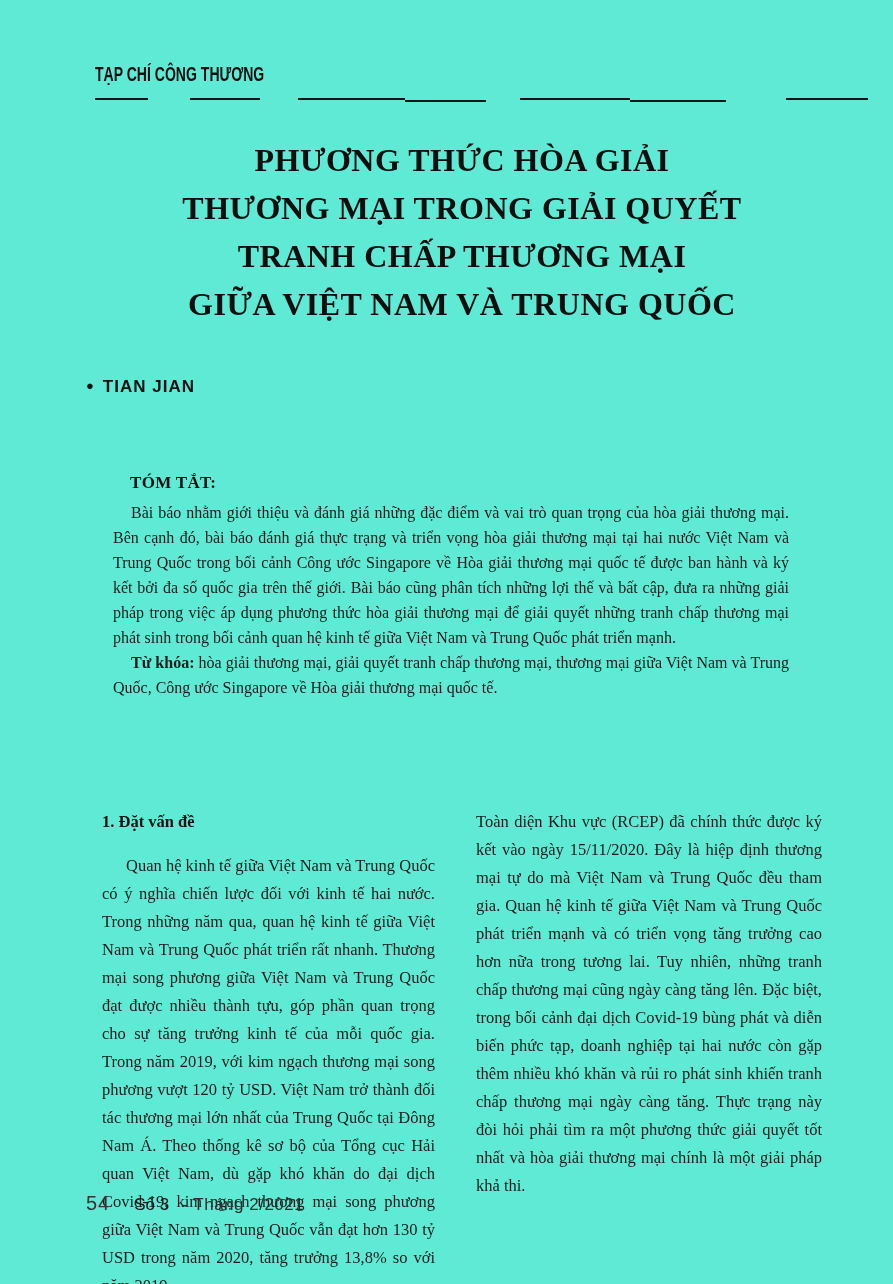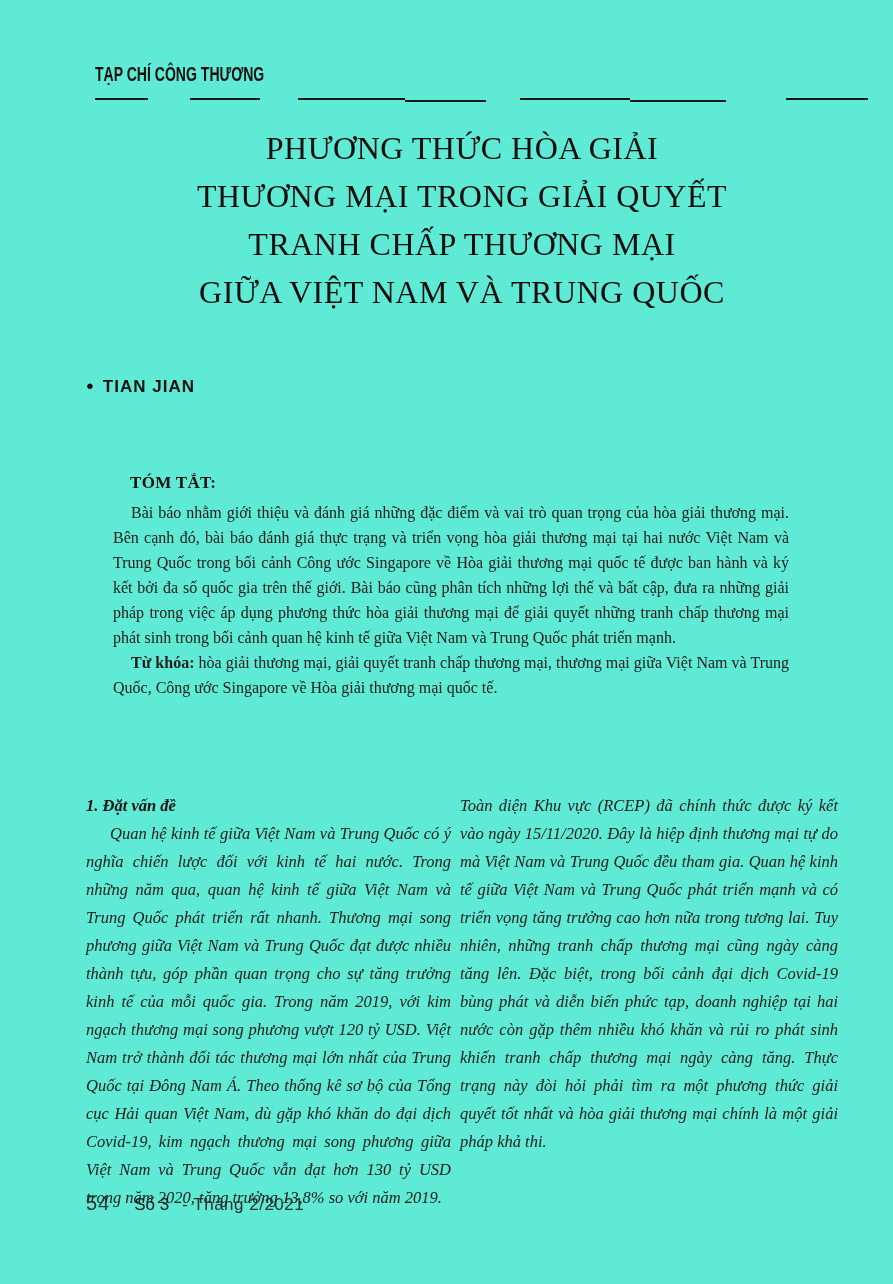--- a/index.html
+++ b/index.html
@@ -28,23 +28,23 @@
   .header-rule i{display:block;height:2px;background:#161616;}
   .seg1{width:53px;}
   .seg2{width:70px;margin-left:42px;}
   .seg3{width:107px;margin-left:38px;}
   .seg4{width:81px;margin-top:2px;}
   .seg5{width:110px;margin-left:34px;}
   .seg6{width:96px;margin-top:2px;}
   .seg7{width:82px;margin-left:60px;}
   
   .article-title{
-    position:absolute;left:86px;top:124px;width:752px;
+    position:absolute;left:86px;top:136px;width:752px;
     text-align:center;
-    font-weight:400;font-size:32px;line-height:48px;
+    font-weight:700;font-size:32px;line-height:48px;
     letter-spacing:0.5px;color:#0e0e0e;
   }
   
   .author-line{
     position:absolute;left:86px;top:377px;width:700px;
     text-align:left;
     font-family:"Liberation Sans", sans-serif;
     font-weight:700;font-size:17px;color:#111;
     letter-spacing:1px;
   }
@@ -65,21 +65,21 @@
   .columns{
     position:absolute;left:86px;top:792px;width:752px;
     display:flex;justify-content:space-between;
     font-size:16.5px;line-height:28px;color:#1b1b1b;
   }
   .col-left{width:365px;}
   .col-right{width:378px;}
   .section-heading{
     font-weight:700;margin:0 0 0 22px;color:#101010;
   }
-  .columns p{margin:0;text-align:justify;font-style:italic;}
+  .columns p{margin:16px;text-align:justify;}
   .indented{text-indent:24px;}
   .no-indent{text-indent:0;}
   
   .page-footer{
     position:absolute;left:86px;top:1192px;
     font-family:"Liberation Sans", sans-serif;
     font-size:17px;color:#2b2b2b;
     display:flex;align-items:baseline;
   }
   .page-number{font-size:20px;letter-spacing:1px;color:#333;}

